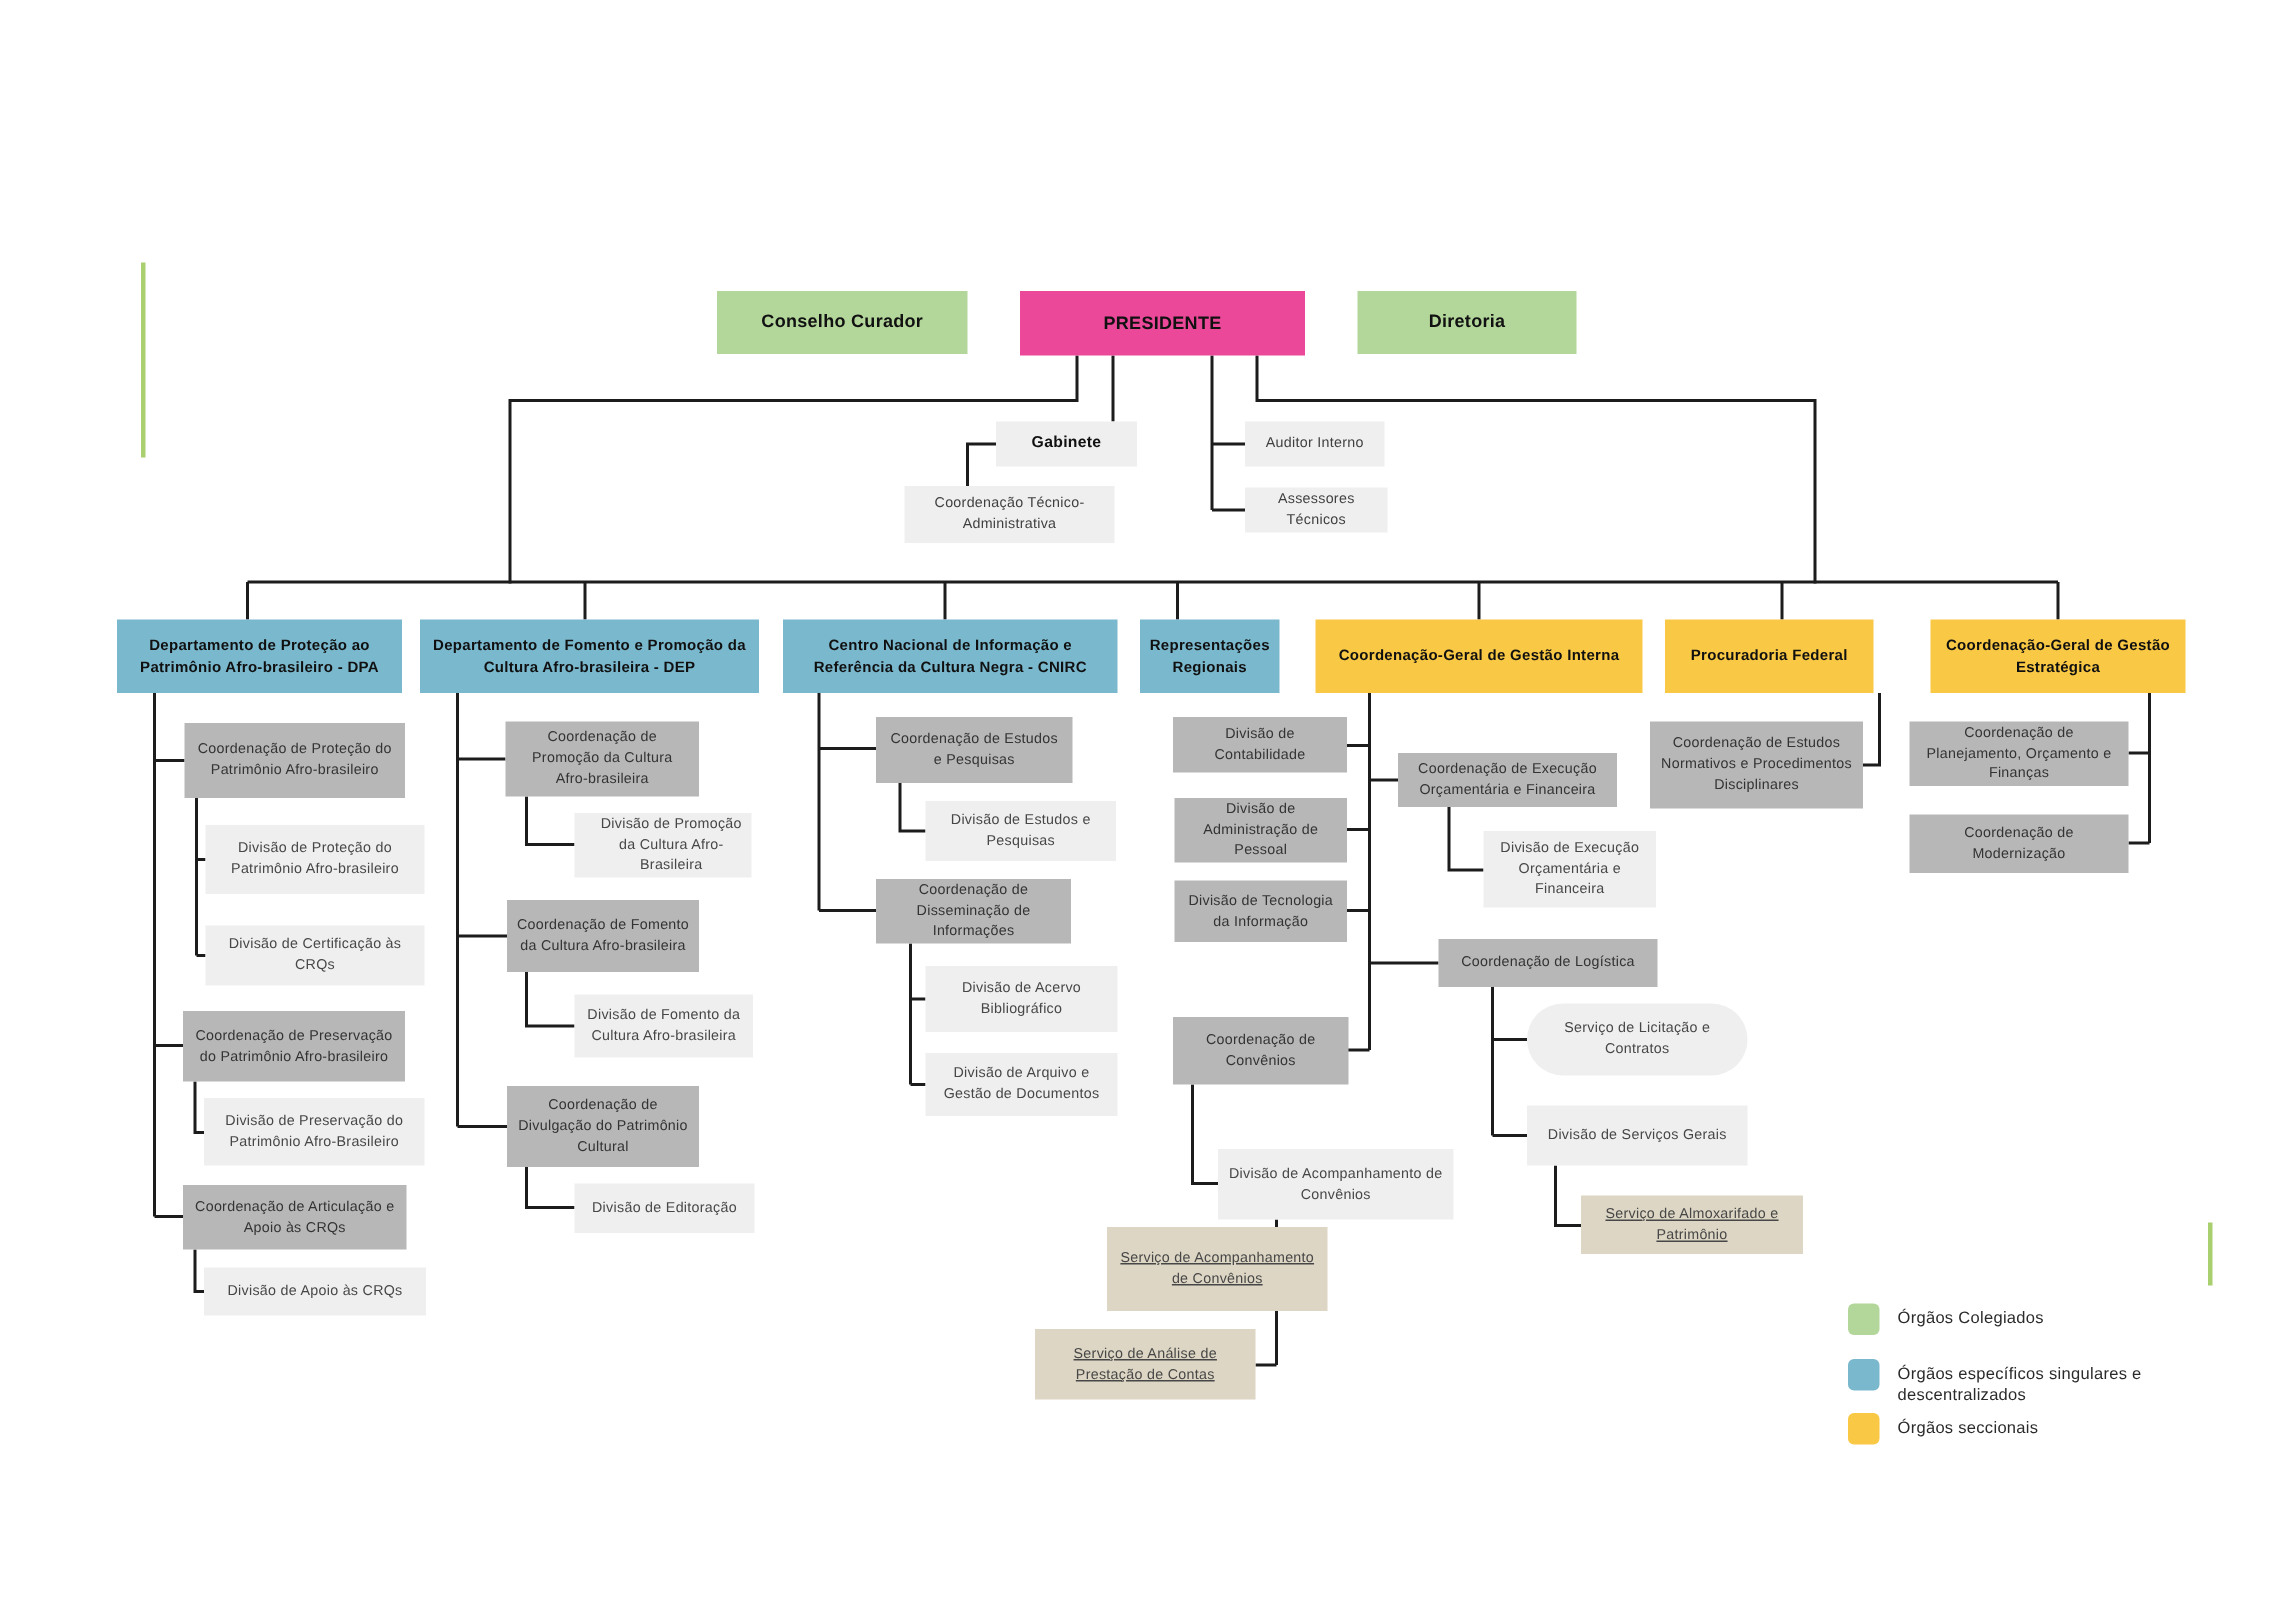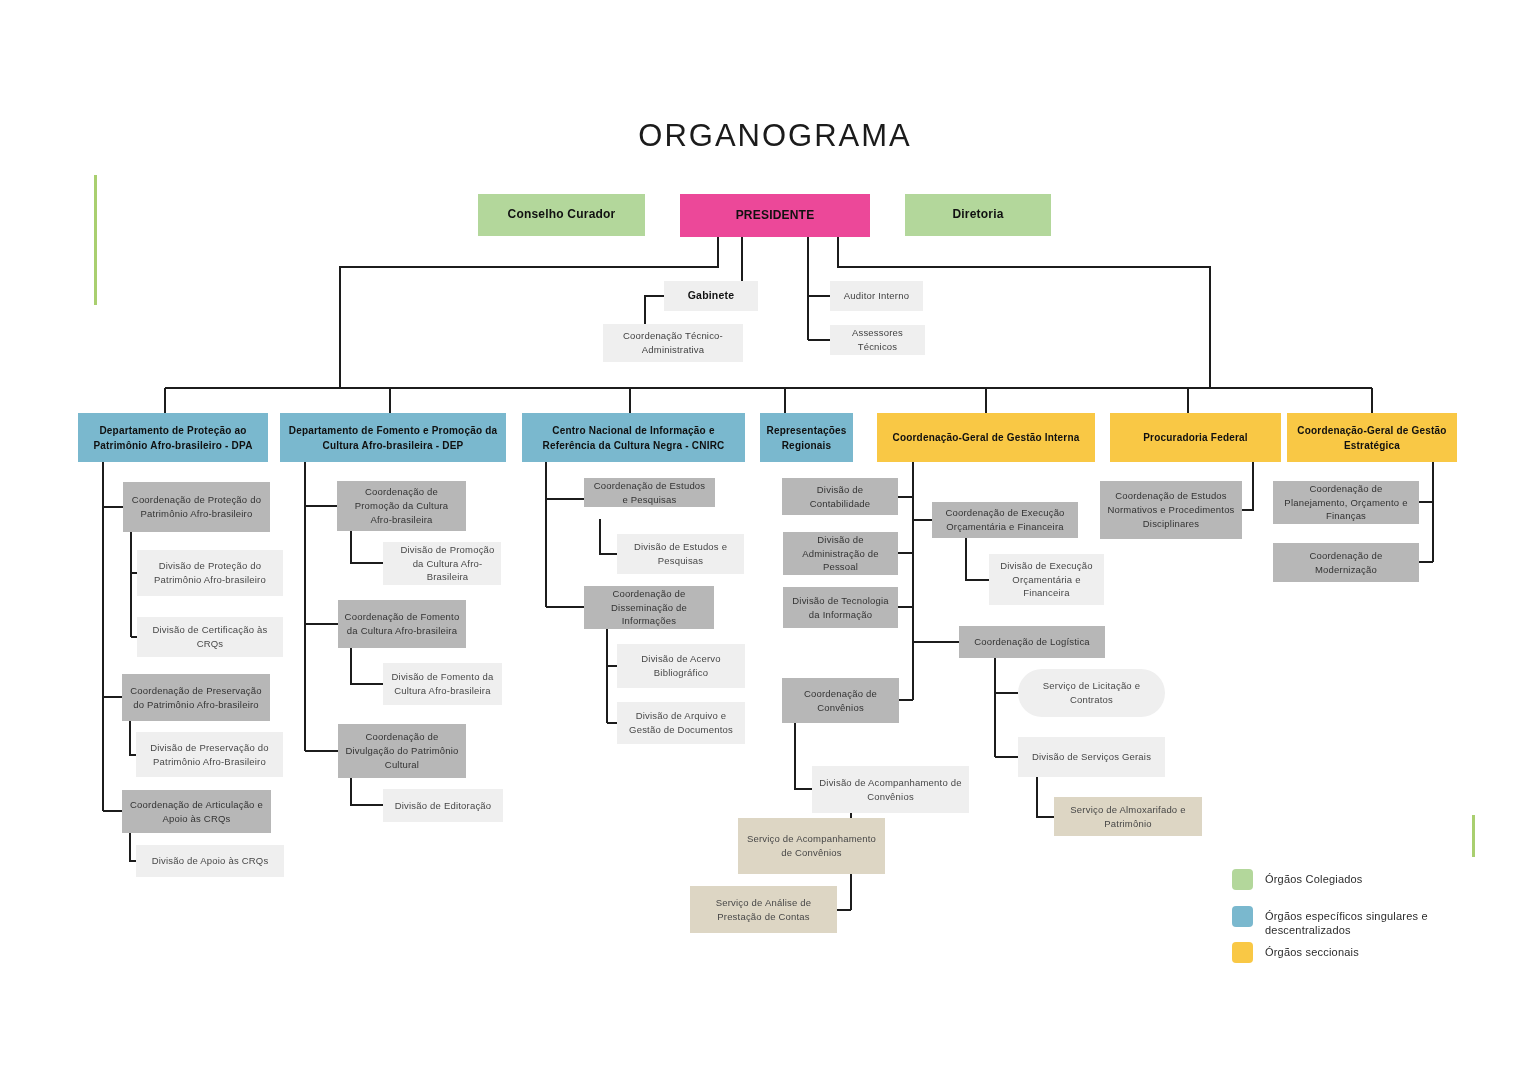--- a/index.html
+++ b/index.html
@@ -19,32 +19,31 @@
     letter-spacing:0.2px;
   }
   .cat-colegiado{background:#b3d79b;font-weight:bold;color:#111;font-size:12px;}
   .cat-presid{background:#ec4899;font-weight:bold;color:#111;font-size:12px;}
   .cat-gab{background:#efefef;font-weight:bold;color:#111;font-size:10.5px;}
   .cat-staff{background:#efefef;color:#3f3f3f;font-size:9.5px;}
   .cat-dept{background:#7ab8ce;font-weight:bold;color:#101010;font-size:10px;line-height:1.5;}
   .cat-sec{background:#f9c845;font-weight:bold;color:#101010;font-size:10px;line-height:1.5;}
   .cat-coord{background:#b7b7b7;color:#333333;font-size:9.5px;}
   .cat-div{background:#efefef;color:#474747;font-size:9.5px;}
-  .cat-serv{background:#ddd6c4;color:#474747;font-size:9.5px;}
+  .cat-serv{background:#ddd6c4;color:#474747;font-size:9.5px;text-decoration:underline;}
   .accent{position:absolute;width:3px;background:#a9cf6f;}
   .legend-row{position:absolute;left:1232px;display:flex;align-items:flex-start;}
   .legend-swatch{width:21px;height:21px;border-radius:4px;flex:0 0 auto;}
   .legend-label{margin-left:12px;font-size:11px;color:#2b2b2b;line-height:1.3;padding-top:3px;max-width:185px;letter-spacing:0.2px;}
 </style>
 </head>
 <body>
 
 <div id="canvas">
 
-  <div id="title">ORGANOGRAMA</div>
 
   <div class="accent" style="left:94px;top:175px;height:130px;"></div>
   <div class="accent" style="left:1472px;top:815px;height:42px;"></div>
 
   <svg class="wires" width="1527" height="1080">
     <polyline points="718,237 718,267 340,267 340,389"></polyline>
     <polyline points="742,237 742,281"></polyline>
     <polyline points="664,296 645,296 645,325"></polyline>
     <polyline points="808,237 808,340"></polyline>
     <polyline points="808,296 830,296"></polyline>
@@ -110,39 +109,39 @@
   <div class="node cat-gab" style="left:664px;top:281px;width:94px;height:30px;">Gabinete</div>
   <div class="node cat-staff" style="left:603px;top:324px;width:140px;height:38px;">Coordenação Técnico-Administrativa</div>
   <div class="node cat-staff" style="left:830px;top:281px;width:93px;height:30px;">Auditor Interno</div>
   <div class="node cat-staff" style="left:830px;top:325px;width:95px;height:30px;">Assessores Técnicos</div>
 
   <div class="node cat-dept" style="left:78px;top:413px;width:190px;height:49px;">Departamento de Proteção ao Patrimônio Afro-brasileiro - DPA</div>
   <div class="node cat-dept" style="left:280px;top:413px;width:226px;height:49px;">Departamento de Fomento e Promoção da Cultura Afro-brasileira - DEP</div>
   <div class="node cat-dept" style="left:522px;top:413px;width:223px;height:49px;">Centro Nacional de Informação e Referência da Cultura Negra - CNIRC</div>
   <div class="node cat-dept" style="left:760px;top:413px;width:93px;height:49px;">Representações Regionais</div>
   <div class="node cat-sec" style="left:877px;top:413px;width:218px;height:49px;">Coordenação-Geral de Gestão Interna</div>
-  <div class="node cat-sec" style="left:1110px;top:413px;width:171px;height:49px;">Procuradoria Federal</div>
+  <div class="node cat-sec" style="left:1110px;top:413px;width:139px;height:49px;">Procuradoria Federal</div>
   <div class="node cat-sec" style="left:1287px;top:413px;width:170px;height:49px;">Coordenação-Geral de Gestão Estratégica</div>
 
   <div class="node cat-coord" style="left:123px;top:482px;width:147px;height:50px;">Coordenação de Proteção do Patrimônio Afro-brasileiro</div>
   <div class="node cat-div" style="left:137px;top:550px;width:146px;height:46px;">Divisão de Proteção do Patrimônio Afro-brasileiro</div>
   <div class="node cat-div" style="left:137px;top:617px;width:146px;height:40px;">Divisão de Certificação às CRQs</div>
   <div class="node cat-coord" style="left:122px;top:674px;width:148px;height:47px;">Coordenação de Preservação do Patrimônio Afro-brasileiro</div>
   <div class="node cat-div" style="left:136px;top:732px;width:147px;height:45px;">Divisão de Preservação do Patrimônio Afro-Brasileiro</div>
   <div class="node cat-coord" style="left:122px;top:790px;width:149px;height:43px;">Coordenação de Articulação e Apoio às CRQs</div>
   <div class="node cat-div" style="left:136px;top:845px;width:148px;height:32px;">Divisão de Apoio às CRQs</div>
 
   <div class="node cat-coord" style="left:337px;top:481px;width:129px;height:50px;">Coordenação de Promoção da Cultura Afro-brasileira</div>
   <div class="node cat-div" style="left:383px;top:542px;width:118px;height:43px;padding-left:17px;">Divisão de Promoção da Cultura Afro-Brasileira</div>
   <div class="node cat-coord" style="left:338px;top:600px;width:128px;height:48px;">Coordenação de Fomento da Cultura Afro-brasileira</div>
   <div class="node cat-div" style="left:383px;top:663px;width:119px;height:42px;">Divisão de Fomento da Cultura Afro-brasileira</div>
   <div class="node cat-coord" style="left:338px;top:724px;width:128px;height:54px;">Coordenação de Divulgação do Patrimônio Cultural</div>
   <div class="node cat-div" style="left:383px;top:789px;width:120px;height:33px;">Divisão de Editoração</div>
 
-  <div class="node cat-coord" style="left:584px;top:478px;width:131px;height:29px;">Coordenação de Estudos e Pesquisas</div>
+  <div class="node cat-coord" style="left:584px;top:478px;width:131px;height:44px;">Coordenação de Estudos e Pesquisas</div>
   <div class="node cat-div" style="left:617px;top:534px;width:127px;height:40px;">Divisão de Estudos e Pesquisas</div>
   <div class="node cat-coord" style="left:584px;top:586px;width:130px;height:43px;">Coordenação de Disseminação de Informações</div>
   <div class="node cat-div" style="left:617px;top:644px;width:128px;height:44px;">Divisão de Acervo Bibliográfico</div>
   <div class="node cat-div" style="left:617px;top:702px;width:128px;height:42px;">Divisão de Arquivo e Gestão de Documentos</div>
 
   <div class="node cat-coord" style="left:782px;top:478px;width:116px;height:37px;">Divisão de Contabilidade</div>
   <div class="node cat-coord" style="left:783px;top:532px;width:115px;height:43px;">Divisão de Administração de Pessoal</div>
   <div class="node cat-coord" style="left:783px;top:587px;width:115px;height:41px;">Divisão de Tecnologia da Informação</div>
   <div class="node cat-coord" style="left:782px;top:678px;width:117px;height:45px;">Coordenação de Convênios</div>
 

